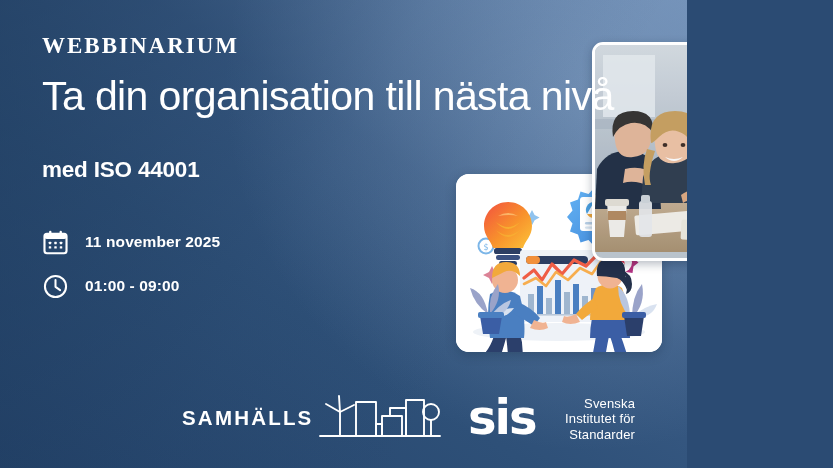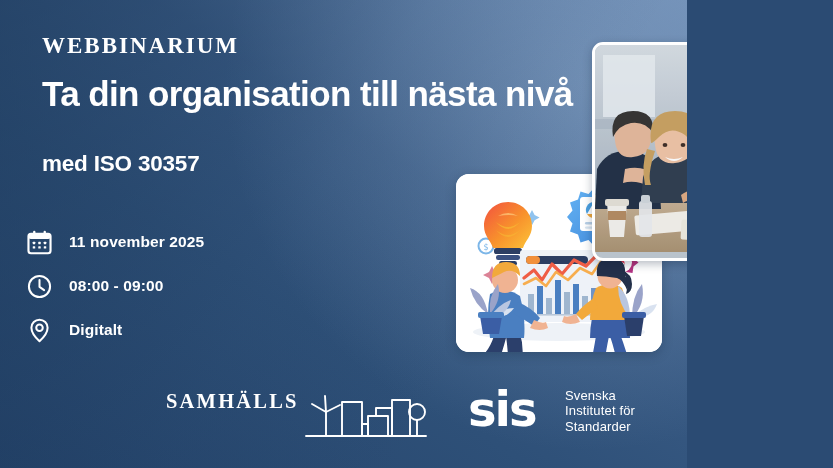--- a/index.html
+++ b/index.html
@@ -20,30 +20,30 @@
   }
 
   
   .left{position:absolute;left:42px;top:34px;width:560px;z-index:6;}
   .kicker{
     font-family:"Liberation Serif", serif;
     font-weight:700;color:#ffffff;font-size:23px;
     letter-spacing:2.0px;line-height:1;margin:0 0 18px 0;
   }
   .title{
-    color:#ffffff;font-weight:700;font-size:35px;line-height:1.07;
+    color:#ffffff;font-weight:400;font-size:41px;line-height:1.07;
     letter-spacing:-0.6px;margin:0 0 10px 0;white-space:nowrap;
   }
   .subtitle{
     color:#ffffff;font-weight:700;font-size:22.5px;line-height:1.22;
     letter-spacing:-0.2px;margin:0;max-width:505px;
   }
 
   
-  .meta{position:absolute;left:24px;top:222px;z-index:6;}
+  .meta{position:absolute;left:40px;top:222px;z-index:6;}
   .meta-row{display:flex;align-items:center;height:40px;margin-bottom:4px;}
   .meta-ico{width:30px;height:30px;flex:0 0 30px;margin-right:15px;
             display:flex;align-items:center;justify-content:center;}
   .meta-ico svg{display:block;}
   .meta-txt{color:#ffffff;font-weight:700;font-size:15.5px;letter-spacing:0.1px;}
 
   
   .photo{
     position:absolute;left:592px;top:42px;width:205px;height:213px;
     border:3px solid #ffffff;border-radius:11px;overflow:hidden;z-index:5;
@@ -55,44 +55,44 @@
   
   .illus{
     position:absolute;left:456px;top:174px;width:206px;height:178px;
     background:#ffffff;border-radius:13px;overflow:hidden;z-index:4;
     box-shadow:0 3px 11px rgba(12,30,52,0.26);
   }
   .illus-inner{position:absolute;inset:0;}
 
   
   .logos{position:absolute;left:0;right:0;bottom:18px;height:66px;z-index:6;}
-  .logo-sb{position:absolute;left:166px;top:6px;display:flex;align-items:flex-start;font-family:Liberation Serif, serif;}
+  .logo-sb{position:absolute;left:182px;top:6px;display:flex;align-items:center;}
   .sb-text{
     color:#ffffff;font-weight:700;font-size:20.5px;line-height:1.16;
     letter-spacing:2.2px;text-align:left;
   }
   .sb-mark{margin-left:5px;}
-  .logo-sis{position:absolute;left:468px;top:2px;display:flex;align-items:flex-end;}
+  .logo-sis{position:absolute;left:468px;top:10px;display:flex;align-items:flex-end;text-align:right;}
   .sis-mark{margin-right:11px;}
   .sis-text{
     color:#ffffff;font-weight:400;font-size:13px;line-height:1.19;
     letter-spacing:0.15px;padding-bottom:4px;
   }
 </style>
 </head>
 <body>
 
 <div id="banner">
 
   <div class="left">
     <div class="kicker">WEBBINARIUM</div>
     <h1 class="title">Ta din organisation till nästa nivå</h1>
     <div class="subtitle">
       <br>
-      <span>med ISO 30357</span>
+      <span>med ISO 44001</span>
     </div>
   </div>
 
   <div class="meta">
 
     <div class="meta-row">
       <span class="meta-ico">
         <svg width="27" height="27" viewBox="0 0 24 24">
           <rect x="2.2" y="4.2" width="19.6" height="17.4" rx="2.2" fill="none" stroke="#ffffff" stroke-width="1.9"></rect>
           <rect x="2.2" y="4.2" width="19.6" height="4.6" rx="2.0" fill="#ffffff"></rect>
@@ -111,32 +111,23 @@
       <span class="meta-txt">11 november 2025</span>
     </div>
 
     <div class="meta-row">
       <span class="meta-ico">
         <svg width="27" height="27" viewBox="0 0 24 24">
           <circle cx="12" cy="12" r="9.4" fill="none" stroke="#ffffff" stroke-width="1.8"></circle>
           <path d="M12 6.2 V12.3 L16.1 15.2" fill="none" stroke="#ffffff" stroke-width="1.8" stroke-linecap="round" stroke-linejoin="round"></path>
         </svg>
       </span>
-      <span class="meta-txt">08:00 - 09:00</span>
-    </div>
-
-    <div class="meta-row">
-      <span class="meta-ico">
-        <svg width="27" height="27" viewBox="0 0 24 24">
-          <path d="M12 2.4c-4.0 0-7.2 3.2-7.2 7.2 0 5.4 7.2 12.0 7.2 12.0s7.2-6.6 7.2-12.0c0-4.0-3.2-7.2-7.2-7.2z" fill="none" stroke="#ffffff" stroke-width="1.8" stroke-linejoin="round"></path>
-          <circle cx="12" cy="9.5" r="2.9" fill="none" stroke="#ffffff" stroke-width="1.8"></circle>
-        </svg>
-      </span>
-      <span class="meta-txt">Digitalt</span>
-    </div>
+      <span class="meta-txt">01:00 - 09:00</span>
+    </div>
+
   </div>
 
   <div class="photo">
     <div class="photo-inner">
       <svg width="199" height="207" viewBox="0 0 199 207" preserveAspectRatio="xMidYMid slice">
         <defs>
           <linearGradient id="pwall" x1="0" y1="0" x2="0" y2="1">
             <stop offset="0" stop-color="#d7dde3"></stop>
               <stop offset="1" stop-color="#aab6c2"></stop>
           </linearGradient>

